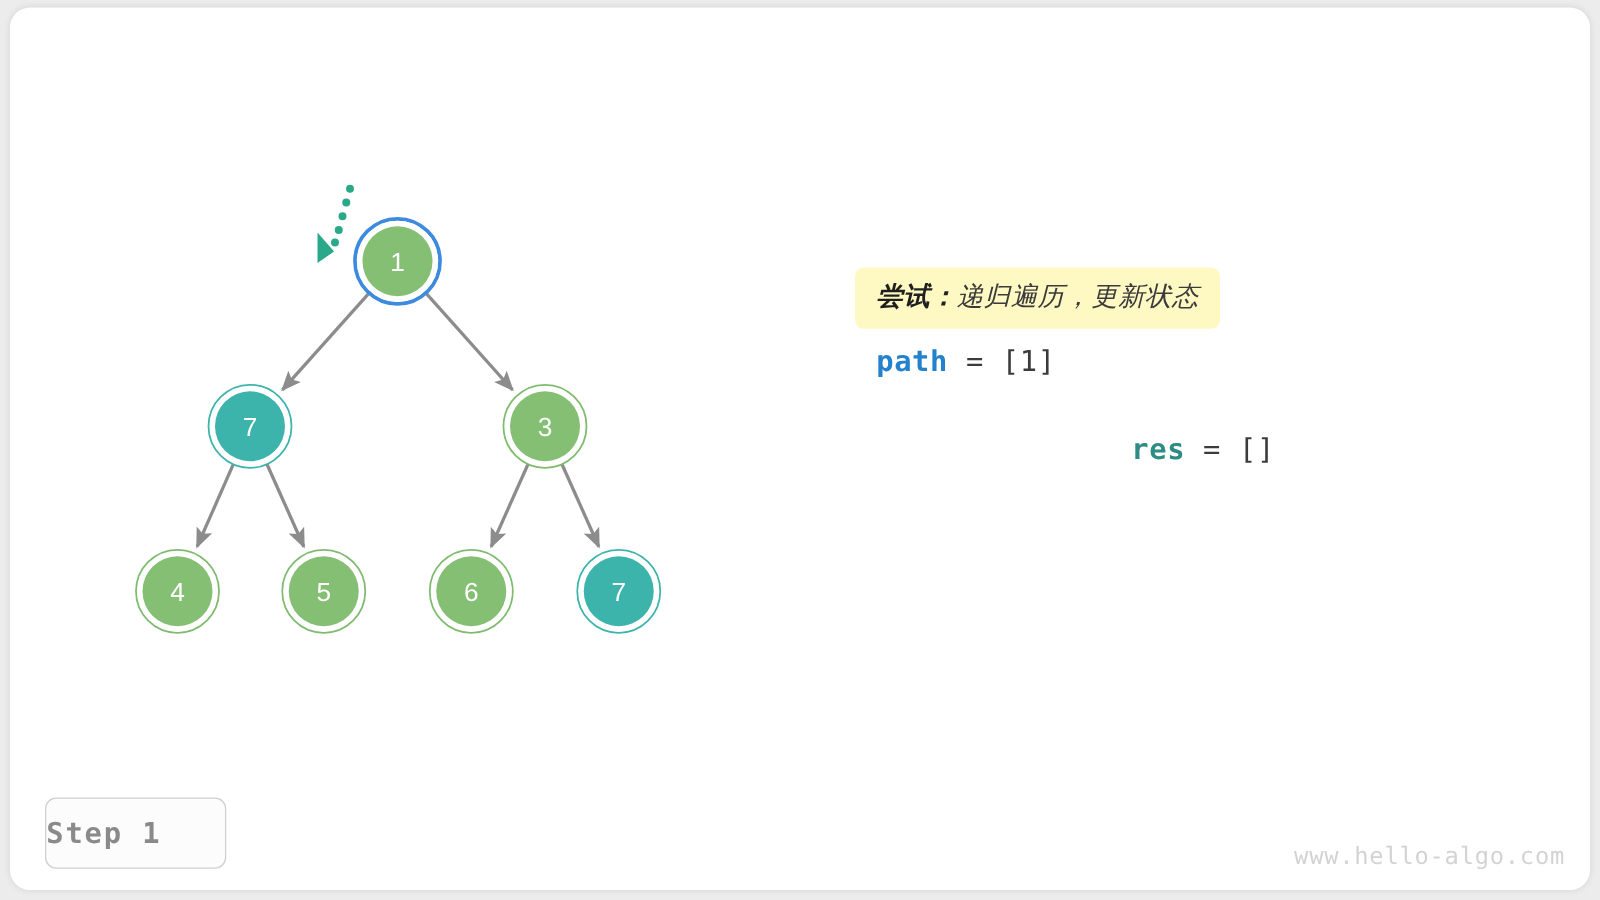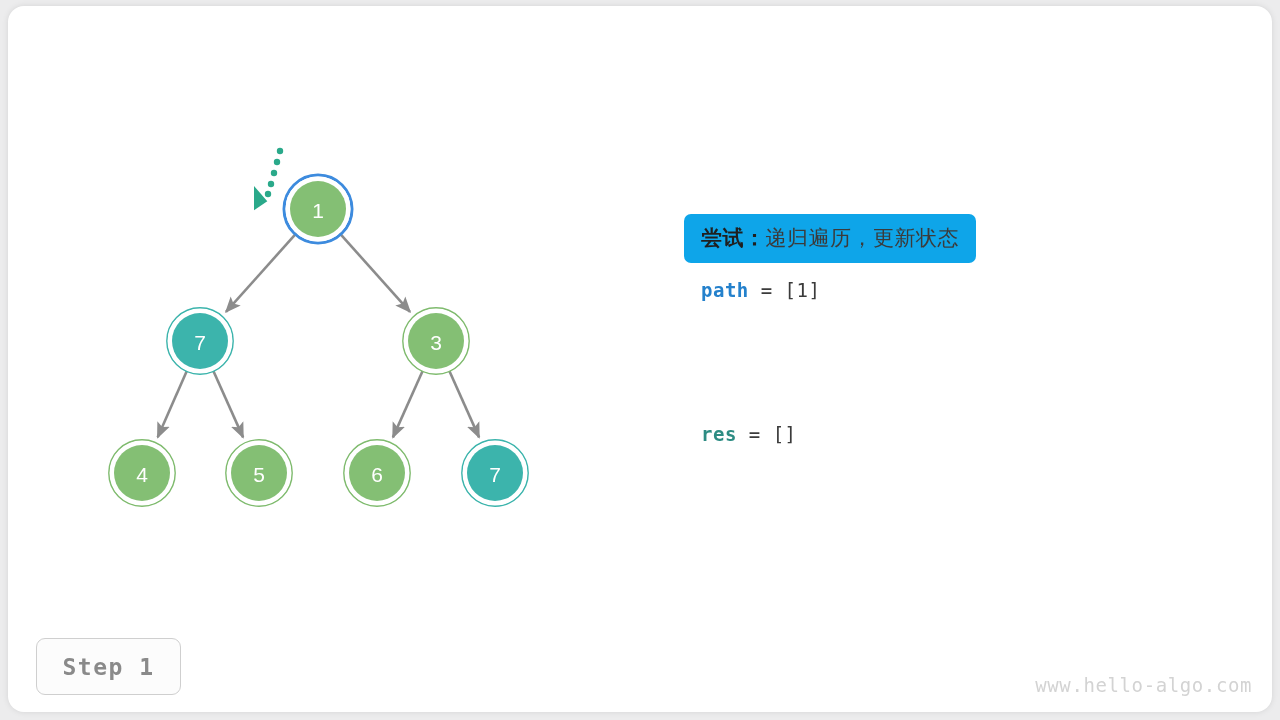--- a/index.html
+++ b/index.html
@@ -57,58 +57,59 @@
     white-space: nowrap;
     letter-spacing: 0.5px;
   }
   .cn-line .kw {
     font-weight: bold;
     color: #1f1f1f;
   }
 
   #try-line {
     display: inline-block;
-    background: #0ea5e9;
+    background: #fef9c3;
     border-radius: 7px;
     padding: 9px 17px 10px 17px;
+    font-style: italic;
   }
   #back-line {
     display: block;
     padding: 9px 17px 10px 17px;
   }
 
   .code-line {
     font-family: "DejaVu Sans Mono", "Liberation Mono", monospace;
-    font-size: 19px;
+    font-size: 23px;
     line-height: 34px;
     color: #3b3b3b;
     white-space: pre;
     padding-left: 17px;
     letter-spacing: 0.5px;
   }
   .code-line .var-path { color: #2481cc; font-weight: bold; }
   .code-line .var-res  { color: #2d8c83; font-weight: bold; }
   .code-line .op       { color: #3b3b3b; }
 
   #path-row { margin-top: 10px; }
-  #res-row  { margin-top: 110px; }
+  #res-row  { margin-top: 36px; text-align: center; }
 
   
   #step-badge {
     position: absolute;
     left: 36px;
     top: 638px;
     width: 143px;
     height: 55px;
     border: 1px solid #cfcfcf;
     border-radius: 9px;
     background: #fcfcfc;
     display: flex;
     align-items: center;
-    justify-content: center;
+    justify-content: flex-start;
     font-family: "DejaVu Sans Mono", "Liberation Mono", monospace;
     font-size: 23px;
     font-weight: bold;
     color: #8a8a8a;
     letter-spacing: 1.5px;
   }
 
   
   #watermark {
     position: absolute;

